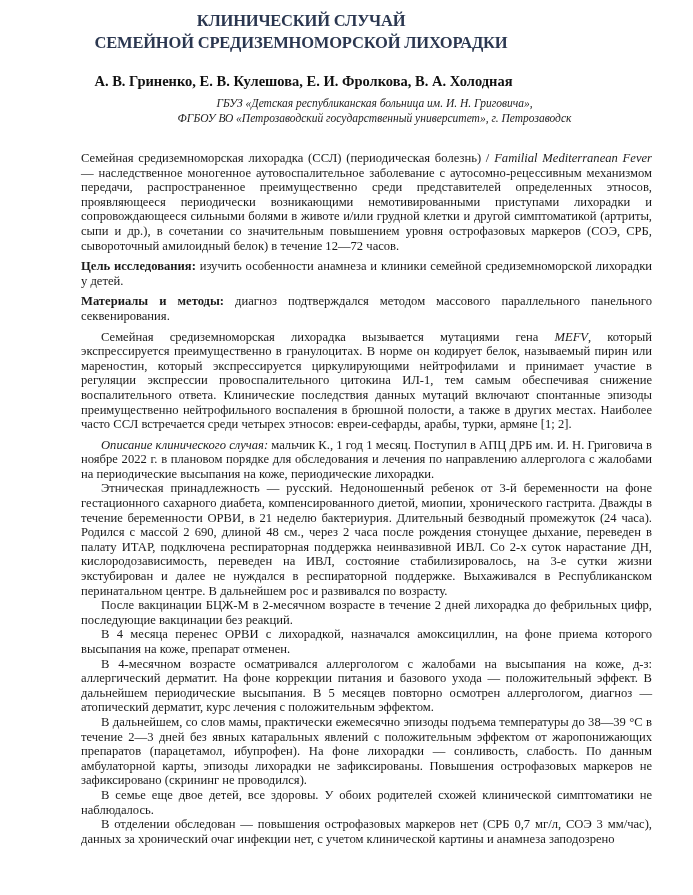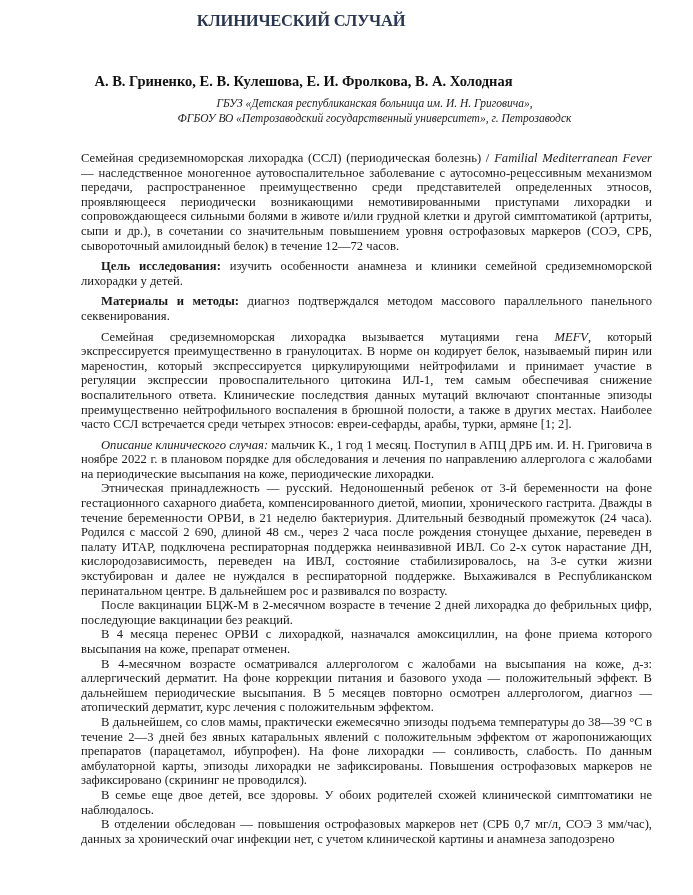--- a/index.html
+++ b/index.html
@@ -28,30 +28,31 @@
   }
   .affil div { white-space: nowrap; }
   .body {
     position: absolute; left: 81px; width: 571px; top: 151px;
     font-family: "Liberation Serif", serif;
     font-size: 12.6px; line-height: 14.6px; color: #1a1a1a;
   }
   .body p { margin: 0; text-align: justify; font-family: Liberation Serif, serif; }
   .body p.gap { margin-top: 6px; }
   .body p.ind { text-indent: 20px; }
-  .body b { font-weight: bold; margin-left: 20px; }
+  .body b { font-weight: bold; }
   .body i { font-style: italic; }
 </style>
 </head>
 <body>
 
 <div class="page">
 
   <div class="title">
     <div>КЛИНИЧЕСКИЙ СЛУЧАЙ</div>
+    <div>СЕМЕЙНОЙ СРЕДИЗЕМНОМОРСКОЙ ЛИХОРАДКИ</div>
   </div>
 
   <div class="authors">А. В. Гриненко, Е. В. Кулешова, Е. И. Фролкова, В. А. Холодная</div>
 
   <div class="affil">
     <div>ГБУЗ «Детская республиканская больница им. И. Н. Григовича»,</div>
     <div>ФГБОУ ВО «Петрозаводский государственный университет», г. Петрозаводск</div>
   </div>
 
   <div class="body">

